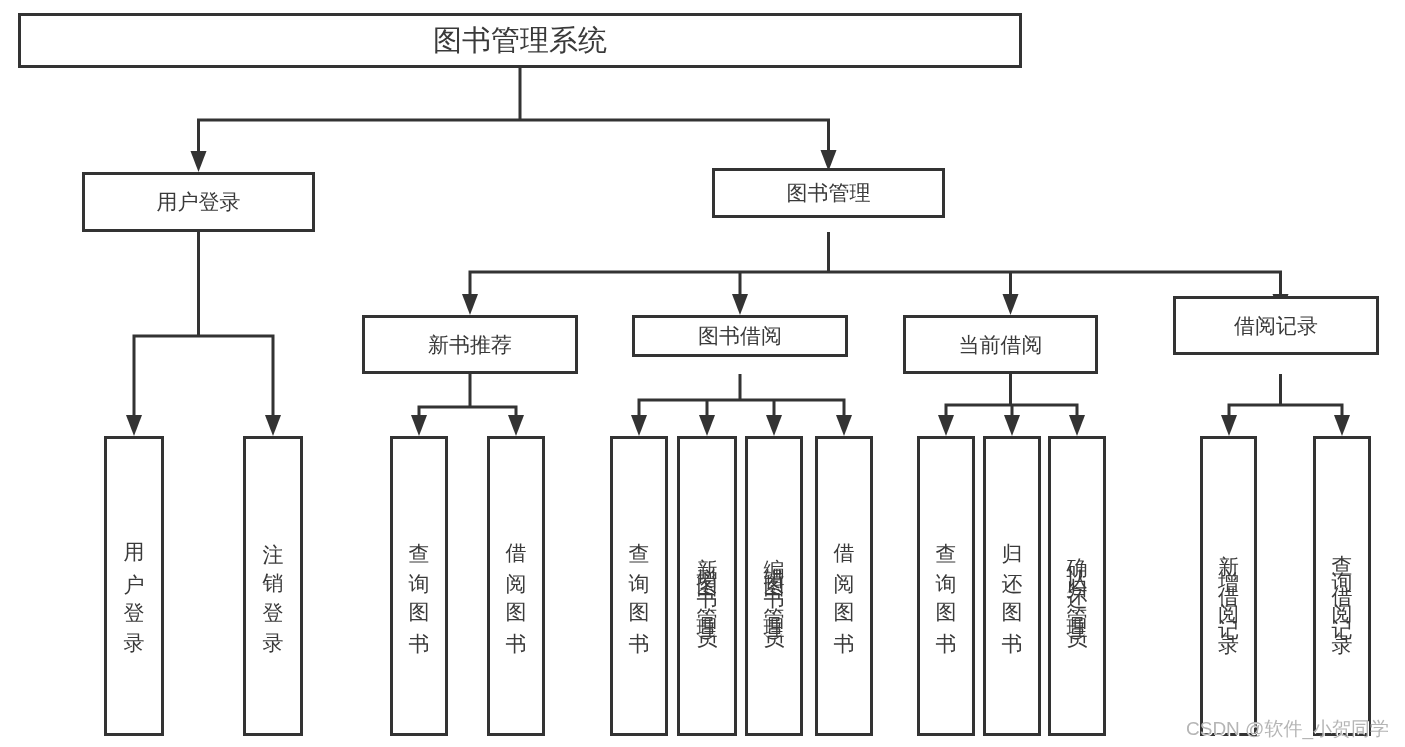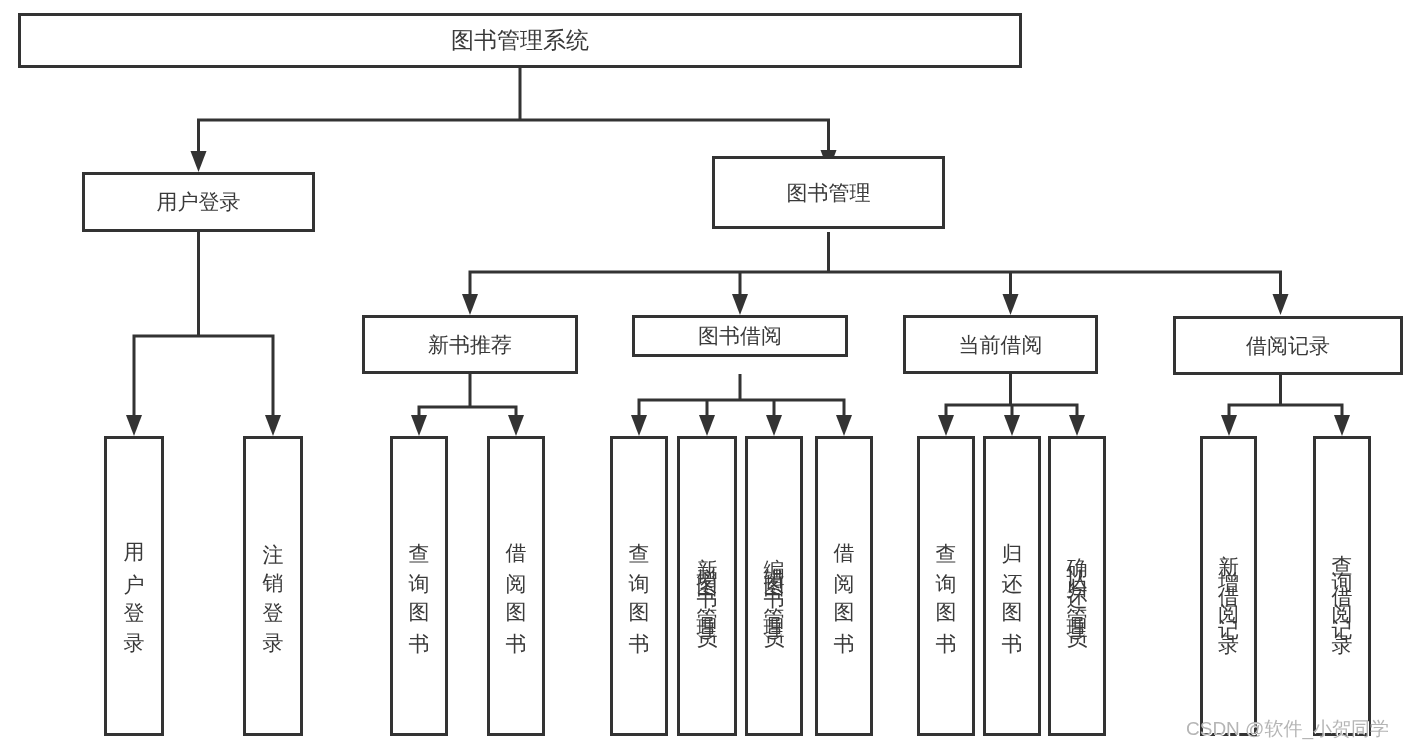--- a/index.html
+++ b/index.html
@@ -28,21 +28,21 @@
     box-sizing: border-box;
     border: 3px solid #333333;
     background: #ffffff;
     color: #3a3a3a;
     display: flex;
     align-items: center;
     justify-content: center;
     text-align: center;
     font-size: 21px;
   }
-  .node.root { font-size: 23px; }
+  .node.root { font-size: 29px; }
   .node.v {
     writing-mode: vertical-rl;
     font-size: 21px;
   }
   .sp4 { letter-spacing: 30px; }
   .sp6 { letter-spacing: 16px; }
   .sp9 { letter-spacing: 10px; }
   .watermark {
     position: absolute;
     left: 1186px;
@@ -95,26 +95,26 @@
       <polygon points="1004,415 1020,415 1012,436"></polygon>
       <polygon points="1069,415 1085,415 1077,436"></polygon>
       <polygon points="1221,415 1237,415 1229,436"></polygon>
       <polygon points="1334,415 1350,415 1342,436"></polygon>
     </g>
   </svg>
 
   <div class="node root" style="left:18px;top:13px;width:1004px;height:55px">图书管理系统</div>
 
   <div class="node" style="left:82px;top:172px;width:233px;height:60px">用户登录</div>
-  <div class="node" style="left:712px;top:156px;width:233px;height:73px">图书管理</div>
+  <div class="node" style="left:712px;top:168px;width:233px;height:50px">图书管理</div>
 
   <div class="node" style="left:362px;top:315px;width:216px;height:59px">新书推荐</div>
   <div class="node" style="left:632px;top:315px;width:216px;height:42px">图书借阅</div>
   <div class="node" style="left:903px;top:315px;width:195px;height:59px">当前借阅</div>
-  <div class="node" style="left:1173px;top:316px;width:230px;height:59px">借阅记录</div>
+  <div class="node" style="left:1173px;top:296px;width:206px;height:59px">借阅记录</div>
 
   <div class="node v sp4" style="left:104px;top:436px;width:60px;height:300px">用户登录</div>
   <div class="node v sp4" style="left:243px;top:436px;width:60px;height:300px">注销登录</div>
 
   <div class="node v sp4" style="left:390px;top:436px;width:58px;height:300px">查询图书</div>
   <div class="node v sp4" style="left:487px;top:436px;width:58px;height:300px">借阅图书</div>
 
   <div class="node v sp4" style="left:610px;top:436px;width:58px;height:300px">查询图书</div>
   <div class="node v sp9" style="left:677px;top:436px;width:60px;height:300px">新增图书（管理员）</div>
   <div class="node v sp9" style="left:745px;top:436px;width:58px;height:300px">编辑图书（管理员）</div>

